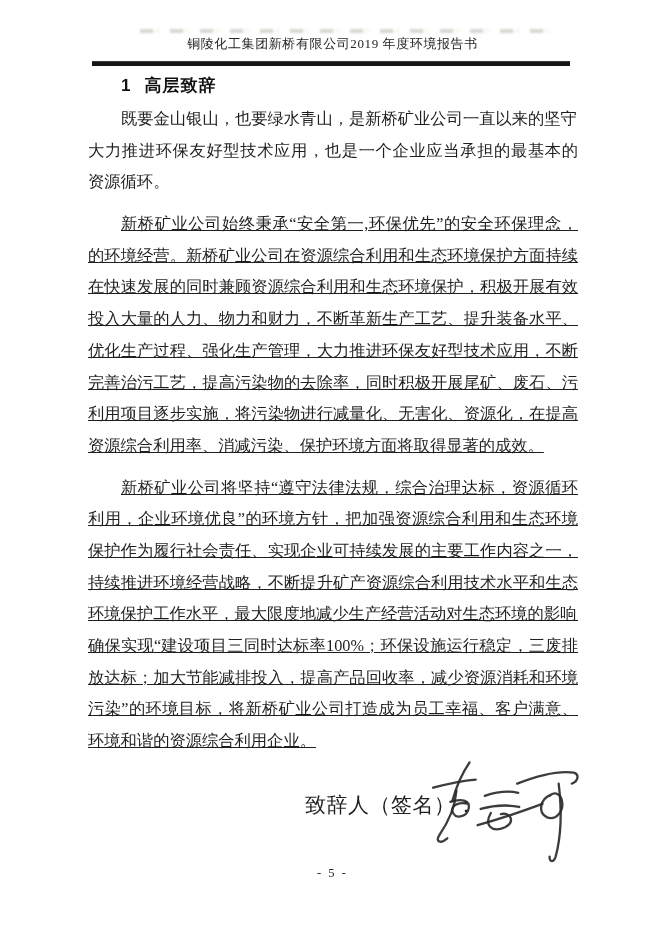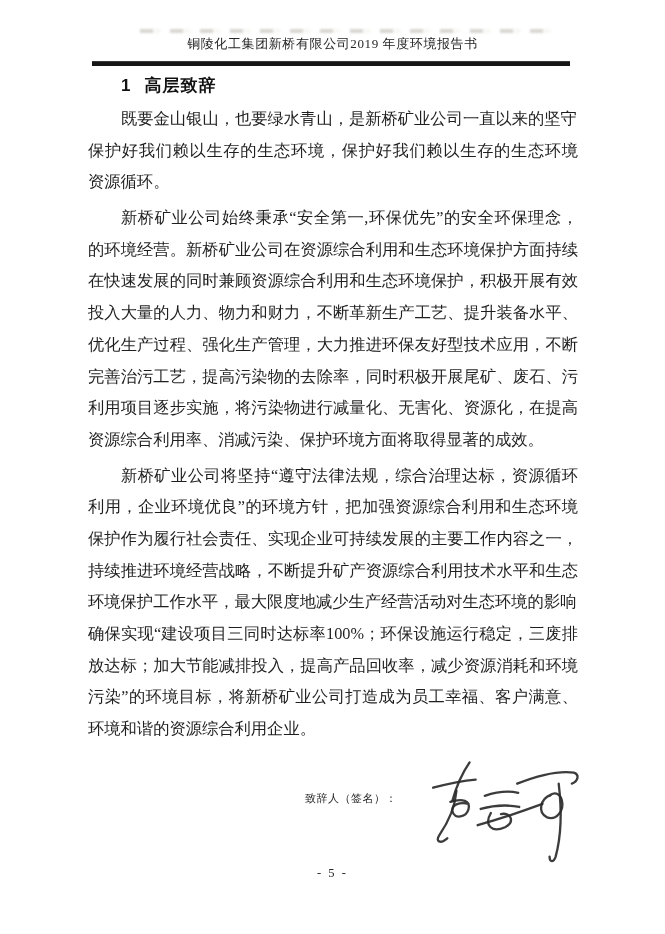--- a/index.html
+++ b/index.html
@@ -38,32 +38,32 @@
     font-size:17px;
     letter-spacing:1px;
     color:#111;
     text-align:right;
   }
   .title .num{margin-right:13px;}
   .bodytext{
     position:absolute;top:103px;left:88px;width:490px;
     font-size:16.3px;
   }
-  .para + .para{margin-top:4px;}
+  .para + .para{margin-top:10px;text-decoration:underline;}
   .line{
     height:31.7px;line-height:31.7px;
     white-space:nowrap;overflow:hidden;
     text-align:justify;
     text-align-last:justify;
   }
   .line.first{padding-left:33px;}
   .line.last{text-align-last:left;}
   .sig-label{
     position:absolute;top:791px;left:305px;
-    font-size:11px;letter-spacing:.5px;color:#1f1f1f;
+    font-size:21px;letter-spacing:.5px;color:#1f1f1f;
   }
   .sig-svg{
     position:absolute;top:753px;left:422px;
     width:162px;height:114px;
   }
   .sig-svg path{
     fill:none;stroke:#2b2b2b;stroke-width:2.3;
     stroke-linecap:round;stroke-linejoin:round;opacity:.92;
   }
   .pagenum{
@@ -85,21 +85,21 @@
 
   <div class="header-rule"></div>
 
   <h1 class="title">
     <span class="num">1</span><span>高层致辞</span>
   </h1>
 
   <div class="bodytext">
       <div class="para">
         <div class="line first">既要金山银山，也要绿水青山，是新桥矿业公司一直以来的坚守。</div>
-        <div class="line">保护好我们赖以生存的生态环境，保护好我们赖以生存的生态环境</div>
+        <div class="line">大力推进环保友好型技术应用，也是一个企业应当承担的最基本的</div>
         <div class="line last">资源循环。</div>
       </div>
       <div class="para">
         <div class="line first">新桥矿业公司始终秉承“安全第一,环保优先”的安全环保理念，</div>
         <div class="line">的环境经营。新桥矿业公司在资源综合利用和生态环境保护方面持续</div>
         <div class="line">在快速发展的同时兼顾资源综合利用和生态环境保护，积极开展有效</div>
         <div class="line">投入大量的人力、物力和财力，不断革新生产工艺、提升装备水平、</div>
         <div class="line">优化生产过程、强化生产管理，大力推进环保友好型技术应用，不断</div>
         <div class="line">完善治污工艺，提高污染物的去除率，同时积极开展尾矿、废石、污</div>
         <div class="line">利用项目逐步实施，将污染物进行减量化、无害化、资源化，在提高</div>

